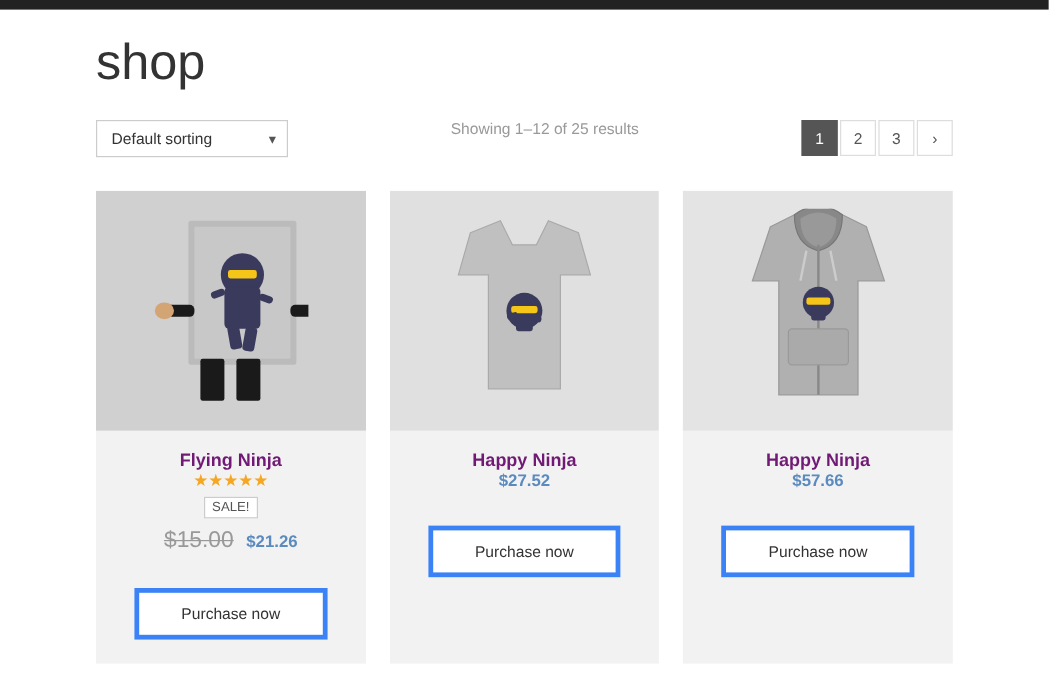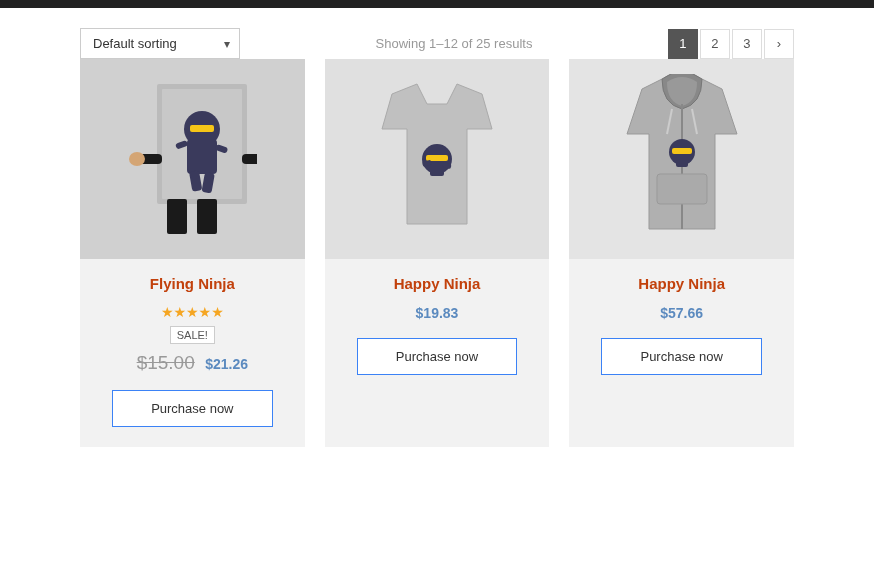--- a/index.html
+++ b/index.html
@@ -19,22 +19,23 @@
       padding: 20px 80px 40px 80px;
     }
     .page-title {
       font-size: 42px;
       font-weight: 300;
       color: #333;
       margin-bottom: 24px;
     }
     .toolbar {
       display: flex;
-      align-items: center;
+      align-items: flex-start;
       justify-content: space-between;
+      margin-bottom: 28px;
     }
     .sort-select-wrapper {
       position: relative;
       display: inline-block;
     }
     .sort-select {
       appearance: none;
       -webkit-appearance: none;
       border: 1px solid #ccc;
       background: #fff;
@@ -106,22 +107,22 @@
     .product-info {
       display: flex;
       flex-direction: column;
       align-items: center;
       padding: 0 16px;
       width: 100%;
     }
     .product-name {
       font-size: 15px;
       font-weight: bold;
-      color: #c2410c;
-      margin-bottom: 12px;
+      color: #701a75;
+      margin-bottom: 0;
       text-align: center;
     }
     .product-stars {
       color: #f5a623;
       font-size: 14px;
       margin-bottom: 6px;
     }
     .sale-badge {
       border: 1px solid #ccc;
       color: #555;
@@ -146,28 +147,28 @@
       color: #5b8abf;
       font-weight: bold;
     }
     .price-single {
       font-size: 14px;
       color: #5b8abf;
       font-weight: bold;
     }
     .purchase-btn {
       background: #fff;
-      border: 1px solid #3b82f6;
+      border: 4px solid #3b82f6;
       color: #333;
       padding: 10px 24px;
       font-size: 13px;
       cursor: pointer;
       width: calc(100% - 32px);
       text-align: center;
-      margin-top: 4px;
+      margin-top: 16px;
     }
     
     .ninja-poster-bg {
       background: #d0d0d0;
       width: 100%;
       height: 100%;
       display: flex;
       align-items: center;
       justify-content: center;
     }
@@ -188,20 +189,21 @@
       justify-content: center;
     }
   </style>
 </head>
 <body>
 
 <div class="top-bar"></div>
 
 <div class="container">
 
+  <h1 class="page-title">shop</h1>
 
   <div class="toolbar">
     <div style="display:flex;align-items:center;gap:16px;">
       <div class="sort-select-wrapper">
         <select class="sort-select">
           <option>Default sorting</option>
           <option>Popularity</option>
           <option>Average Rating</option>
           <option>Newness</option>
           <option>Price: Low to High</option>
@@ -274,21 +276,21 @@
             <rect x="64" y="81" width="22" height="6" fill="#f5c518" rx="2"></rect>
             <rect x="68" y="90" width="14" height="12" fill="#3a3a5c" rx="2"></rect>
             <rect x="60" y="88" width="9" height="5" fill="#3a3a5c" rx="2" transform="rotate(-15 60 88)"></rect>
             <rect x="81" y="88" width="9" height="5" fill="#3a3a5c" rx="2" transform="rotate(15 81 88)"></rect>
           </svg>
         </div>
       </div>
       <div class="product-info">
         <div class="product-name">Happy Ninja</div>
         <div class="price-area">
-          <span class="price-single">$19.83</span>
+          <span class="price-single">$27.52</span>
         </div>
         <button class="purchase-btn">Purchase now</button>
       </div>
     </div>
 
     <div class="product-card">
       <div class="product-image-area">
         <div class="hoodie-bg">
           <svg width="150" height="170" viewBox="0 0 150 170" xmlns="http://www.w3.org/2000/svg">
 

